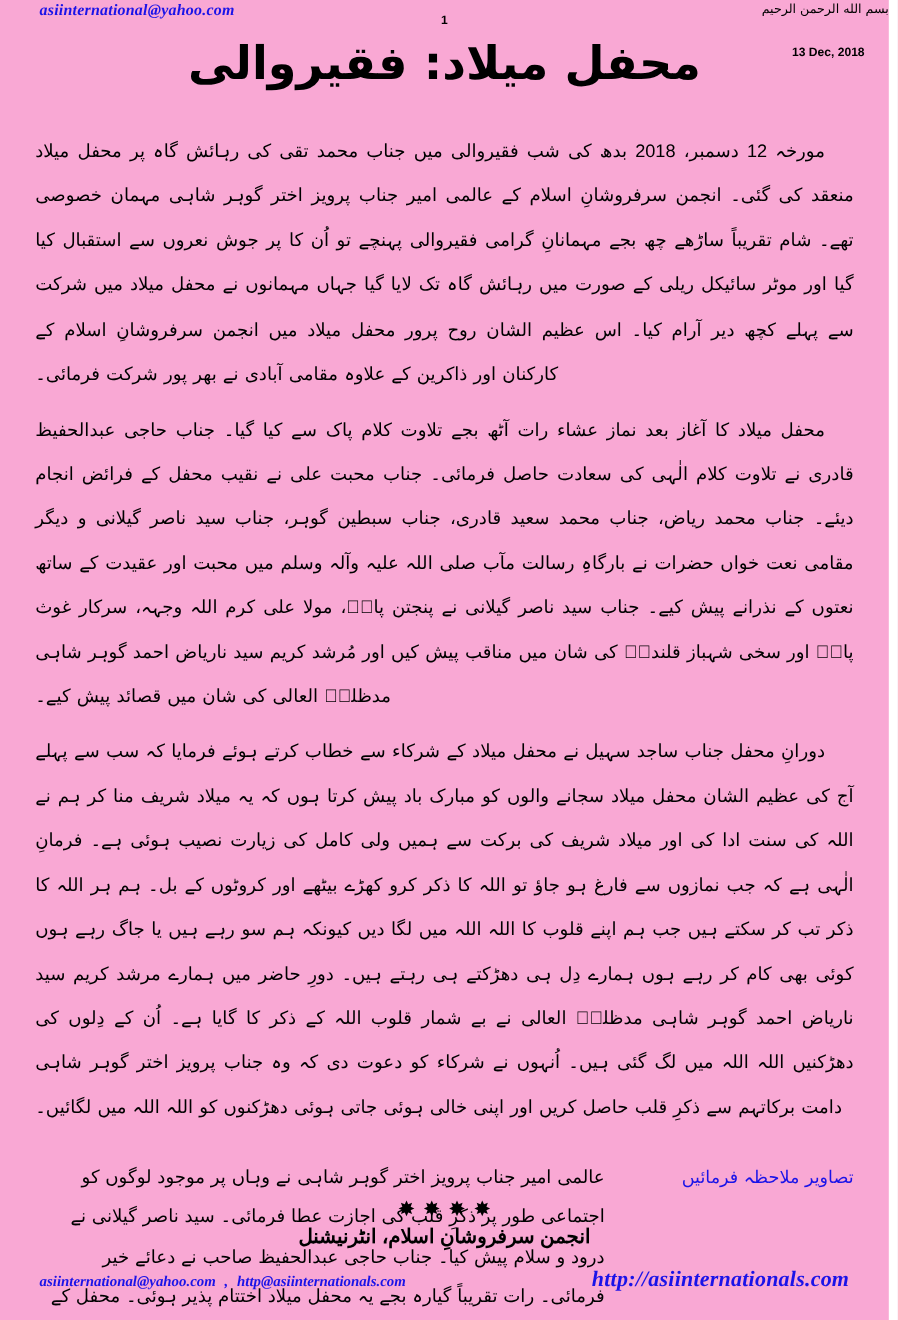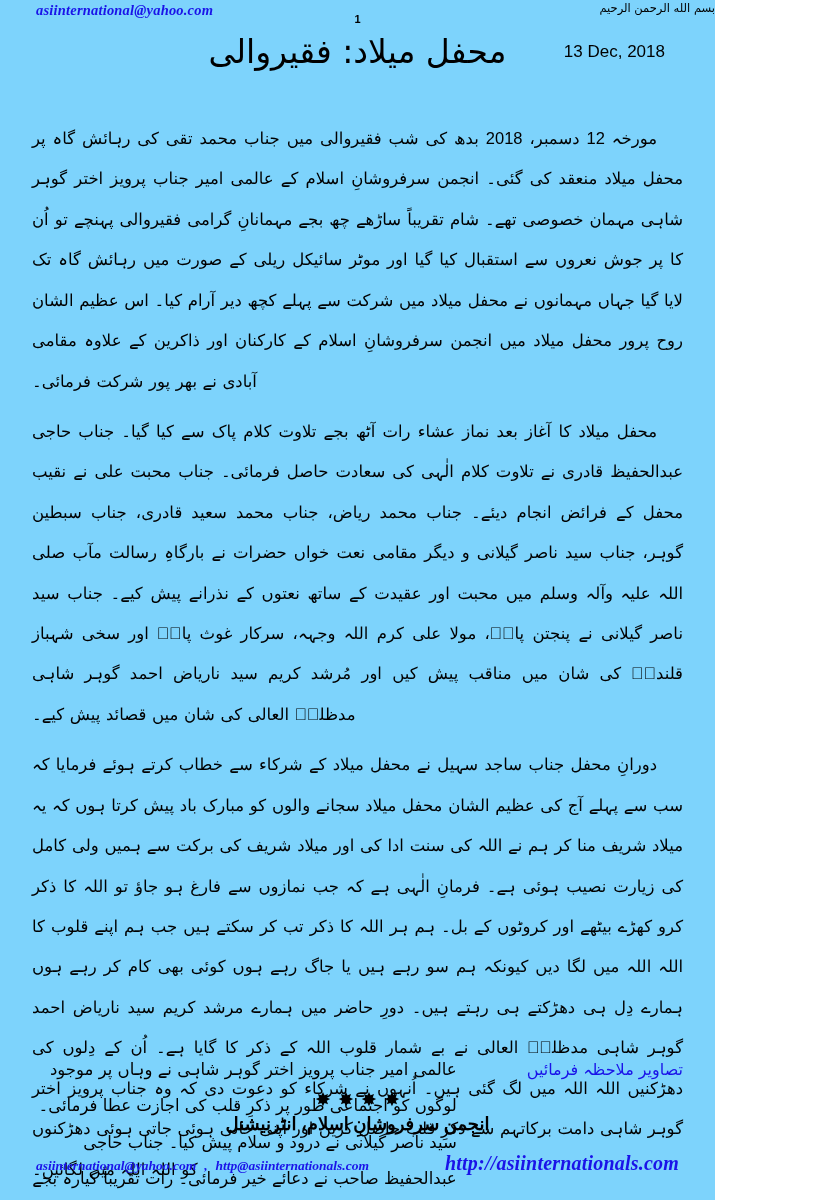--- a/index.html
+++ b/index.html
@@ -11,23 +11,23 @@
     width: 816px;
     height: 1200px;
     position: relative;
     overflow: hidden;
     font-family: "DejaVu Sans", sans-serif;
     color: #000000;
   }
 
   .page {
     position: relative;
-    width: 715px;
+    width: 808px;
     height: 1200px;
-    background: #7dd3fc;
+    background: #f9a8d4;
   }
 
   
   .hdr-email {
     position: absolute;
     left: 36px;
     top: 2px;
     font-family: "Liberation Serif", "DejaVu Serif", serif;
     font-style: italic;
     font-weight: bold;
@@ -62,34 +62,35 @@
   }
 
   .doc-title {
     position: absolute;
     left: 0;
     right: 0;
     top: 30px;
     text-align: center;
     direction: rtl;
     font-family: "DejaVu Sans", sans-serif;
-    font-size: 33px;
-    font-weight: normal;
+    font-size: 42px;
+    font-weight: bold;
     line-height: 1.35;
     color: #000;
   }
 
   .hdr-date {
     position: absolute;
-    right: 50px;
+    right: 22px;
     top: 42px;
     font-family: "Liberation Sans", sans-serif;
-    font-size: 17px;
-    color: #000;
-    white-space: nowrap;
+    font-size: 11px;
+    color: #000;
+    white-space: nowrap;
+    font-weight: bold;
   }
 
   
   .body-wrap {
     position: absolute;
     left: 32px;
     right: 32px;
     top: 118px;
     direction: rtl;
     text-align: justify;
@@ -157,21 +158,21 @@
     font-family: "DejaVu Sans", sans-serif;
   }
 
   .org-name {
     position: absolute;
     left: 0;
     right: 0;
     top: 1113px;
     text-align: center;
     direction: rtl;
-    font-family: Liberation Serif, serif;
+    font-family: Liberation Sans, sans-serif;
     font-size: 18px;
     font-weight: bold;
     color: #000;
   }
 
   .footer-links {
     position: absolute;
     left: 36px;
     right: 36px;
     top: 1152px;

